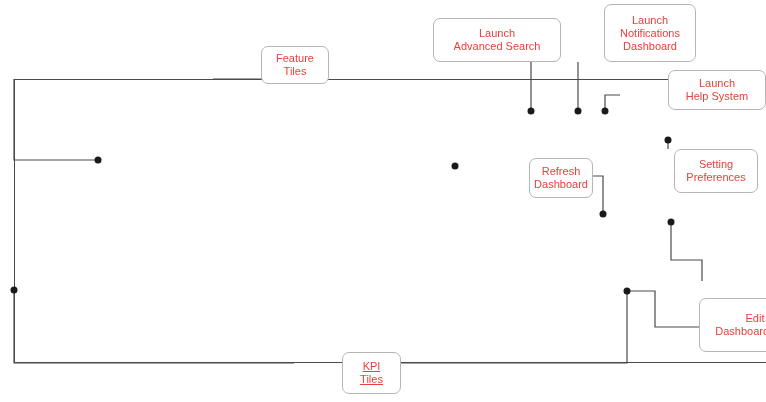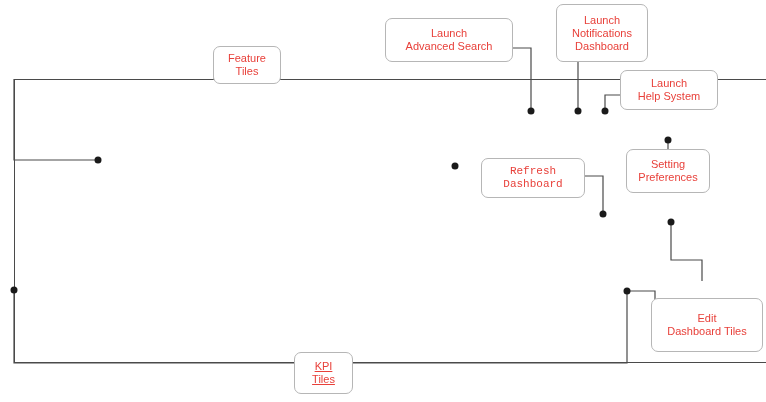--- a/index.html
+++ b/index.html
@@ -74,21 +74,21 @@
   .kpi-ico{position:absolute;left:12px;top:10px;color:#5d5d5d;}
   .kpi-val{position:absolute;right:14px;top:6px;font-size:30px;color:#a7a7a7;
            font-family:"Liberation Sans",sans-serif;}
   .kpi-lbl{position:absolute;left:12px;bottom:8px;font-size:7px;color:#4a6a85;line-height:9px;}
 
   
   svg.anno{position:absolute;left:0;top:0;width:766px;height:402px;pointer-events:none;}
   .callout{position:absolute;border:1px solid #b6b6b6;border-radius:7px;background:#fff;
            color:#e8403a;font-size:11px;line-height:13px;text-align:center;
            display:flex;align-items:center;justify-content:center;padding:3px 6px;
-           box-sizing:border-box;font-family:"Liberation Sans",sans-serif;}
+           box-sizing:border-box;font-family:"Liberation Sans",sans-serif;margin-left:48px;}
 </style>
 </head>
 <body>
 
 <div class="app-clip">
   <div style="position:absolute;left:0;top:0;width:1292px;height:282px;background:#fff;">
 
     <div class="logo">
       <div class="logo-word" style="position:relative;">
         <span class="logo-dot"></span>
@@ -354,21 +354,21 @@
 <div class="callout" style="left:385px;top:18px;width:128px;height:44px;white-space:pre-line;">Launch
 Advanced Search</div>
 
 <div class="callout" style="left:556px;top:4px;width:92px;height:58px;white-space:pre-line;">Launch
 Notifications
 Dashboard</div>
 
 <div class="callout" style="left:620px;top:70px;width:98px;height:40px;white-space:pre-line;">Launch
 Help System</div>
 
-<div class="callout" style="left:481px;top:158px;width:104px;height:40px;white-space:pre-line;font-family:Liberation Mono, monospace;">Refresh
+<div class="callout" style="left:481px;top:158px;width:64px;height:40px;white-space:pre-line;">Refresh
 Dashboard</div>
 
 <div class="callout" style="left:626px;top:149px;width:84px;height:44px;white-space:pre-line;text-align:center;">Setting
 Preferences</div>
 
 <div class="callout" style="left:651px;top:298px;width:112px;height:54px;white-space:pre-line;">Edit
 Dashboard Tiles</div>
 
 <div class="callout" style="left:294px;top:352px;width:59px;height:42px;white-space:pre-line;text-decoration:underline;">KPI
 Tiles</div>

